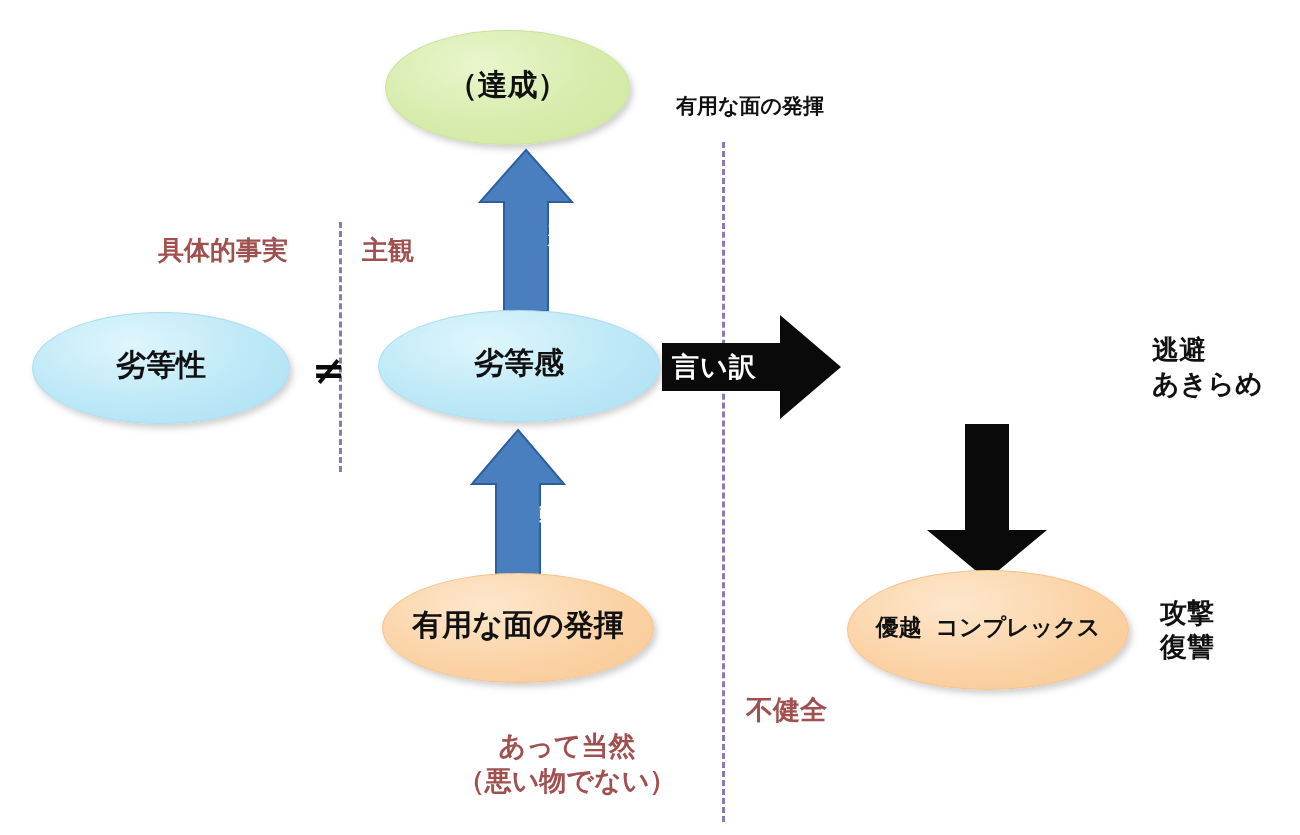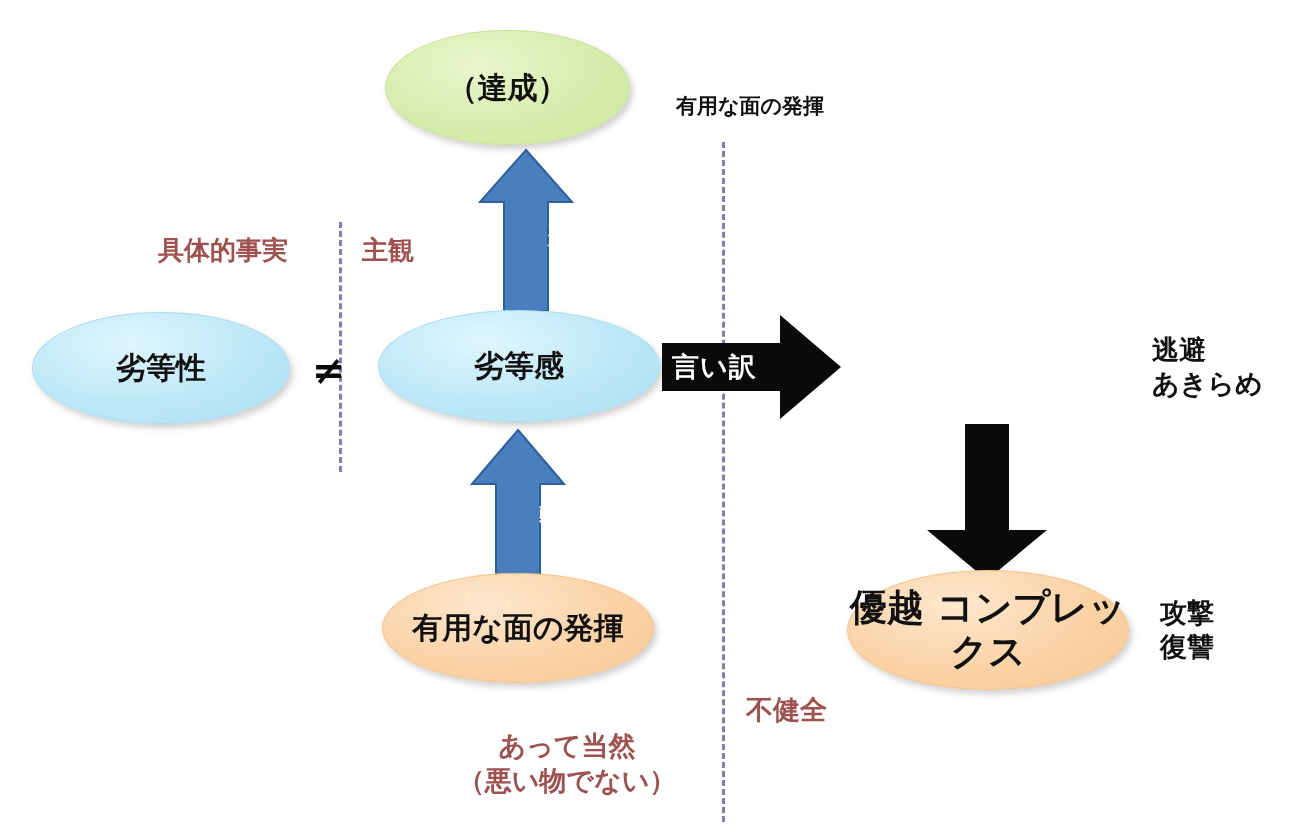--- a/index.html
+++ b/index.html
@@ -17,26 +17,27 @@
     overflow: hidden;
   }
 
   
   .ellipse {
     position: absolute;
     border-radius: 50%;
     display: flex;
     align-items: center;
     justify-content: center;
-    text-align: center;
+    text-align: right;
     color: #111111;
     font-weight: 700;
     line-height: 1.18;
     box-sizing: border-box;
     box-shadow: 3px 4px 6px rgba(120,120,120,0.35);
+    font-family: Liberation Mono, monospace;
   }
   .ell-green {
     background: radial-gradient(ellipse at 38% 30%, #e9f6cd 0%, #d7ecac 55%, #cfe7a0 100%);
     border: 1px solid #c9e29a;
   }
   .ell-blue {
     background: radial-gradient(ellipse at 38% 28%, #dff6fc 0%, #bde8f7 55%, #abe0f3 100%);
     border: 1px solid #a8dcef;
   }
   .ell-orange {
@@ -143,21 +144,21 @@
 
   <div class="arrow" style="left:925px; top:422px; width:124px; height:160px;">
     <svg width="124" height="160" viewBox="0 0 124 160">
       <polygon points="40,2 84,2 84,108 122,108 62,158 2,108 40,108" fill="#0a0a0a"></polygon>
     </svg>
     <span class="arrow-text vert-text" style="left:0; top:10px; width:124px; font-size:24px;">裏がえし</span>
   </div>
 
   <div class="ellipse ell-orange" style="left:382px; top:573px; width:272px; height:110px; font-size:30px;">有用な面の発揮</div>
 
-  <div class="ellipse ell-orange" style="left:847px; top:570px; width:282px; height:120px; font-size:37px;">優越
+  <div class="ellipse ell-orange" style="left:847px; top:570px; width:282px; height:120px; font-size:23px;">優越
 コンプレックス</div>
 
   <div class="label" style="left:1160px; top:596px; font-size:27px;">攻撃
 復讐</div>
 
   <div class="label-red" style="left:432px; top:728px; font-size:27px; text-align:center; width:270px;">あって当然
 （悪い物でない）</div>
 
   <div class="label-red" style="left:746px; top:692px; font-size:27px;">不健全</div>
 

